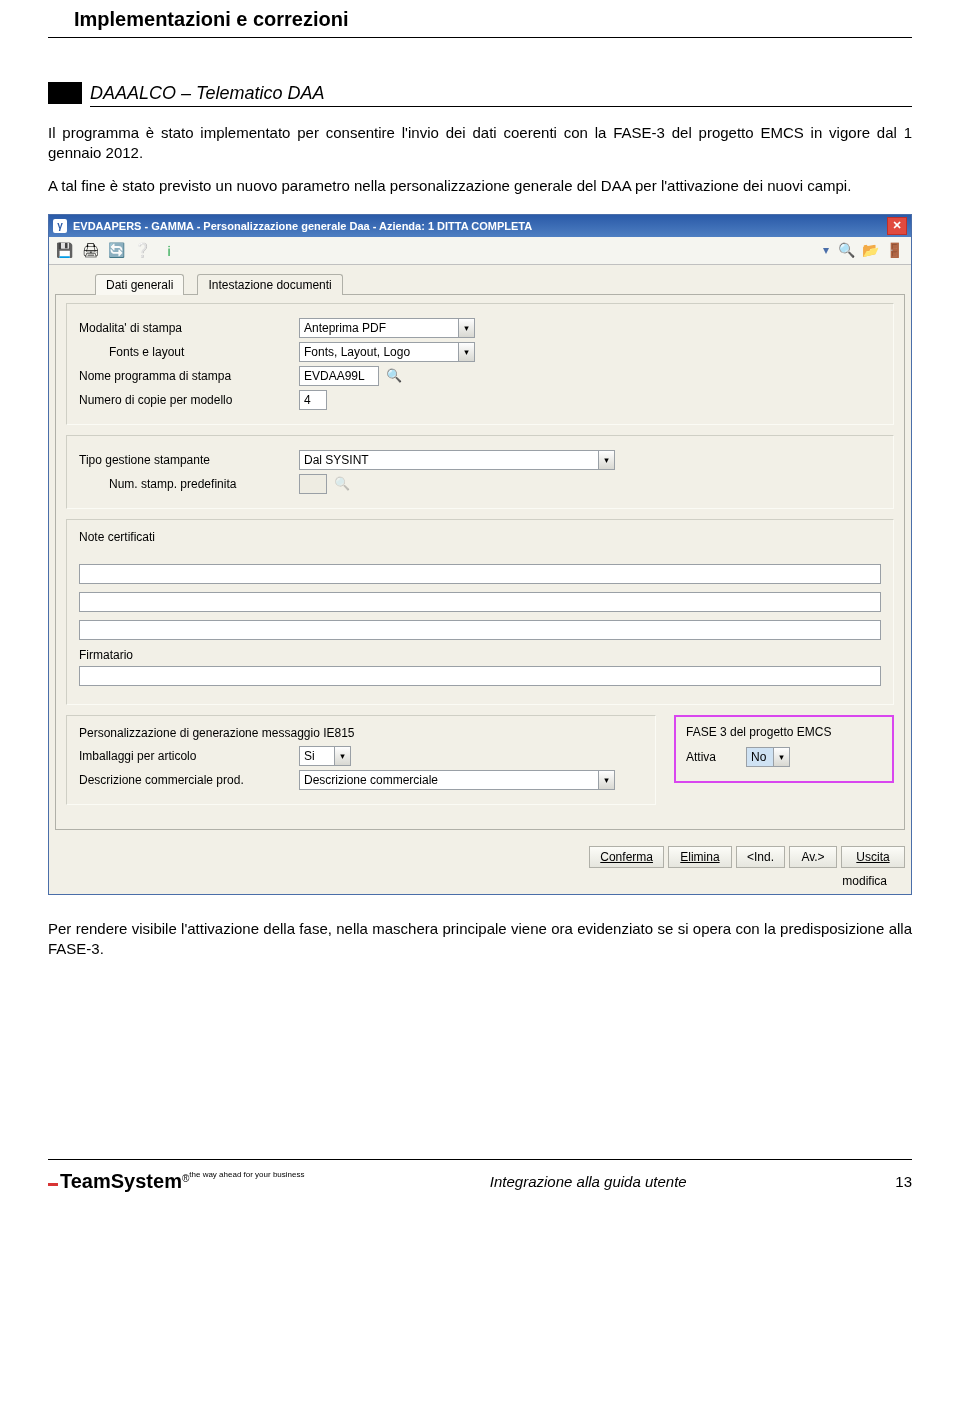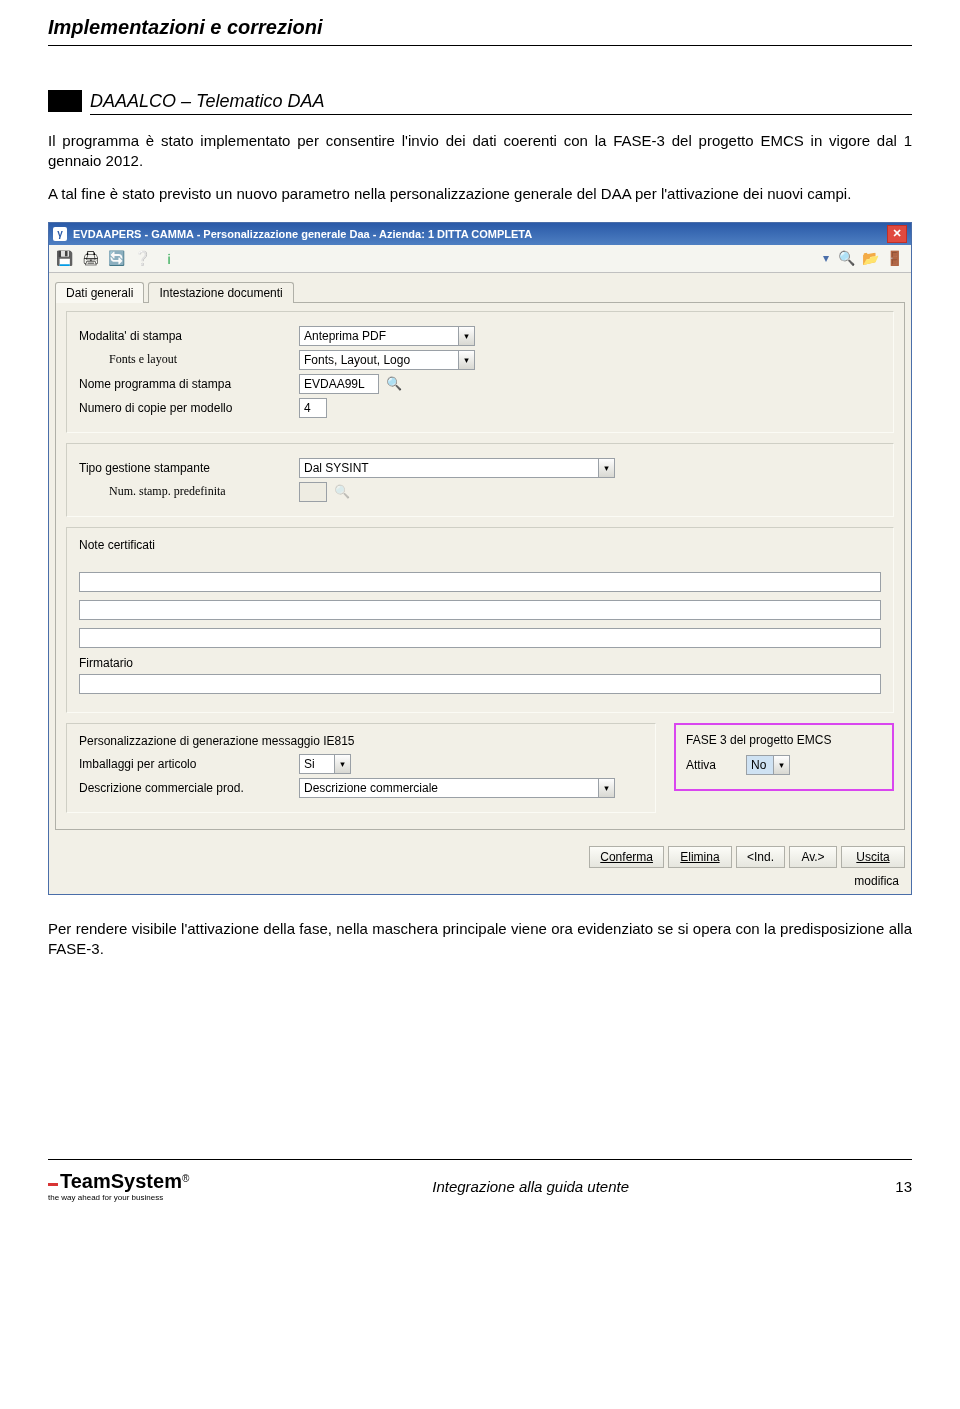--- a/index.html
+++ b/index.html
@@ -9,23 +9,23 @@
     font-size: 15px;
     color: #000;
     background: #fff;
     width: 960px;
   }
   .page {
     padding: 0 48px 40px 48px;
   }
   .page-header {
     font-weight: bold;
-    font-style: italic;
     font-size: 20px;
-    padding: 16px 0 4px 0;
+    padding: 8px 0 4px 0;
+    margin-left: 26px;
   }
   .hr {
     border-top: 1px solid #000;
     margin: 2px 0 44px 0;
   }
   .section-head {
     display: flex;
     align-items: flex-end;
     margin-bottom: 2px;
   }
@@ -96,22 +96,23 @@
   }
   .toolbar .right { margin-left: auto; display: flex; gap: 4px; align-items: center; }
   .toolbar .sep-chev { width: 10px; color: #4a6ea9; }
 
   .win-body {
     background: #f2f0e7;
     padding: 4px 6px 6px 6px;
   }
   .tabs {
     display: flex;
-    gap: 4px;
+    gap: 13px;
     margin-top: 4px;
+    margin-left: 40px;
   }
   .tab {
     border: 1px solid #b0b0a8;
     border-bottom: none;
     background: #f2f0e7;
     padding: 3px 10px;
     border-top-left-radius: 3px;
     border-top-right-radius: 3px;
     position: relative;
     top: 1px;
@@ -130,21 +131,21 @@
     background: #f2f0e7;
     padding: 10px 12px;
     margin-bottom: 10px;
   }
   .frow {
     display: flex;
     align-items: center;
     margin: 4px 0;
   }
   .flabel { width: 220px; }
-  .flabel.indent { padding-left: 30px; font-family: Liberation Serif, serif; }
+  .flabel.indent { padding-left: 30px; }
   .fld {
     border: 1px solid #9aa0a6;
     background: #fff;
     height: 20px;
     padding: 0 4px;
     display: inline-flex;
     align-items: center;
   }
   .dd {
     display: inline-flex;
@@ -202,33 +203,33 @@
     padding: 3px 10px;
     min-width: 64px;
     text-align: center;
     height: 22px;
     display: inline-flex; align-items: center; justify-content: center;
   }
   .statusbar {
     display: flex;
     justify-content: flex-end;
     background: #f2f0e7;
-    padding: 2px 12px 6px 8px;
+    padding: 2px 24px 6px 8px;
     font-size: 12px;
   }
 
   
   .page-footer-rule { border-top: 1px solid #000; margin-top: 200px; }
   .page-footer {
     display: flex;
     align-items: center;
     padding: 10px 0 0 0;
   }
   .ts-logo {
-    display: flex; flex-direction: column;
+    display: flex; flex-direction: row;
     font-family: Arial, sans-serif;
   }
   .ts-main { font-weight: bold; font-size: 20px; }
   .ts-reg { font-size: 10px; vertical-align: super; }
   .ts-sub { font-size: 8px; }
   .ts-bar { width: 10px; height: 3px; background: #d83434; margin-right: 2px; display: inline-block; vertical-align: middle;}
   .footer-center {
     flex: 1;
     text-align: center;
     font-style: italic;
@@ -339,21 +340,21 @@
               <span class="fld txt-wide"></span>
             </div>
           <div style="margin:6px 0 4px 0;">Firmatario</div>
           <div class="row100">
               <span class="fld txt-wide"></span>
             </div>
         </div>
 
         <div class="twocol">
           <div class="left">
-            <div class="box" style="margin-bottom:8px;">
+            <div class="box" style="margin-bottom:16px;">
               <div style="margin-bottom:6px;">Personalizzazione di generazione messaggio IE815</div>
               <div class="frow">
                 <span class="flabel">Imballaggi per articolo</span>
                 <span class="dd">
                   <span class="fld" style="width:36px;">Si</span>
                   <span class="arrow">▾</span>
                 </span>
               </div>
               <div class="frow">
                 <span class="flabel">Descrizione commerciale prod.</span>

